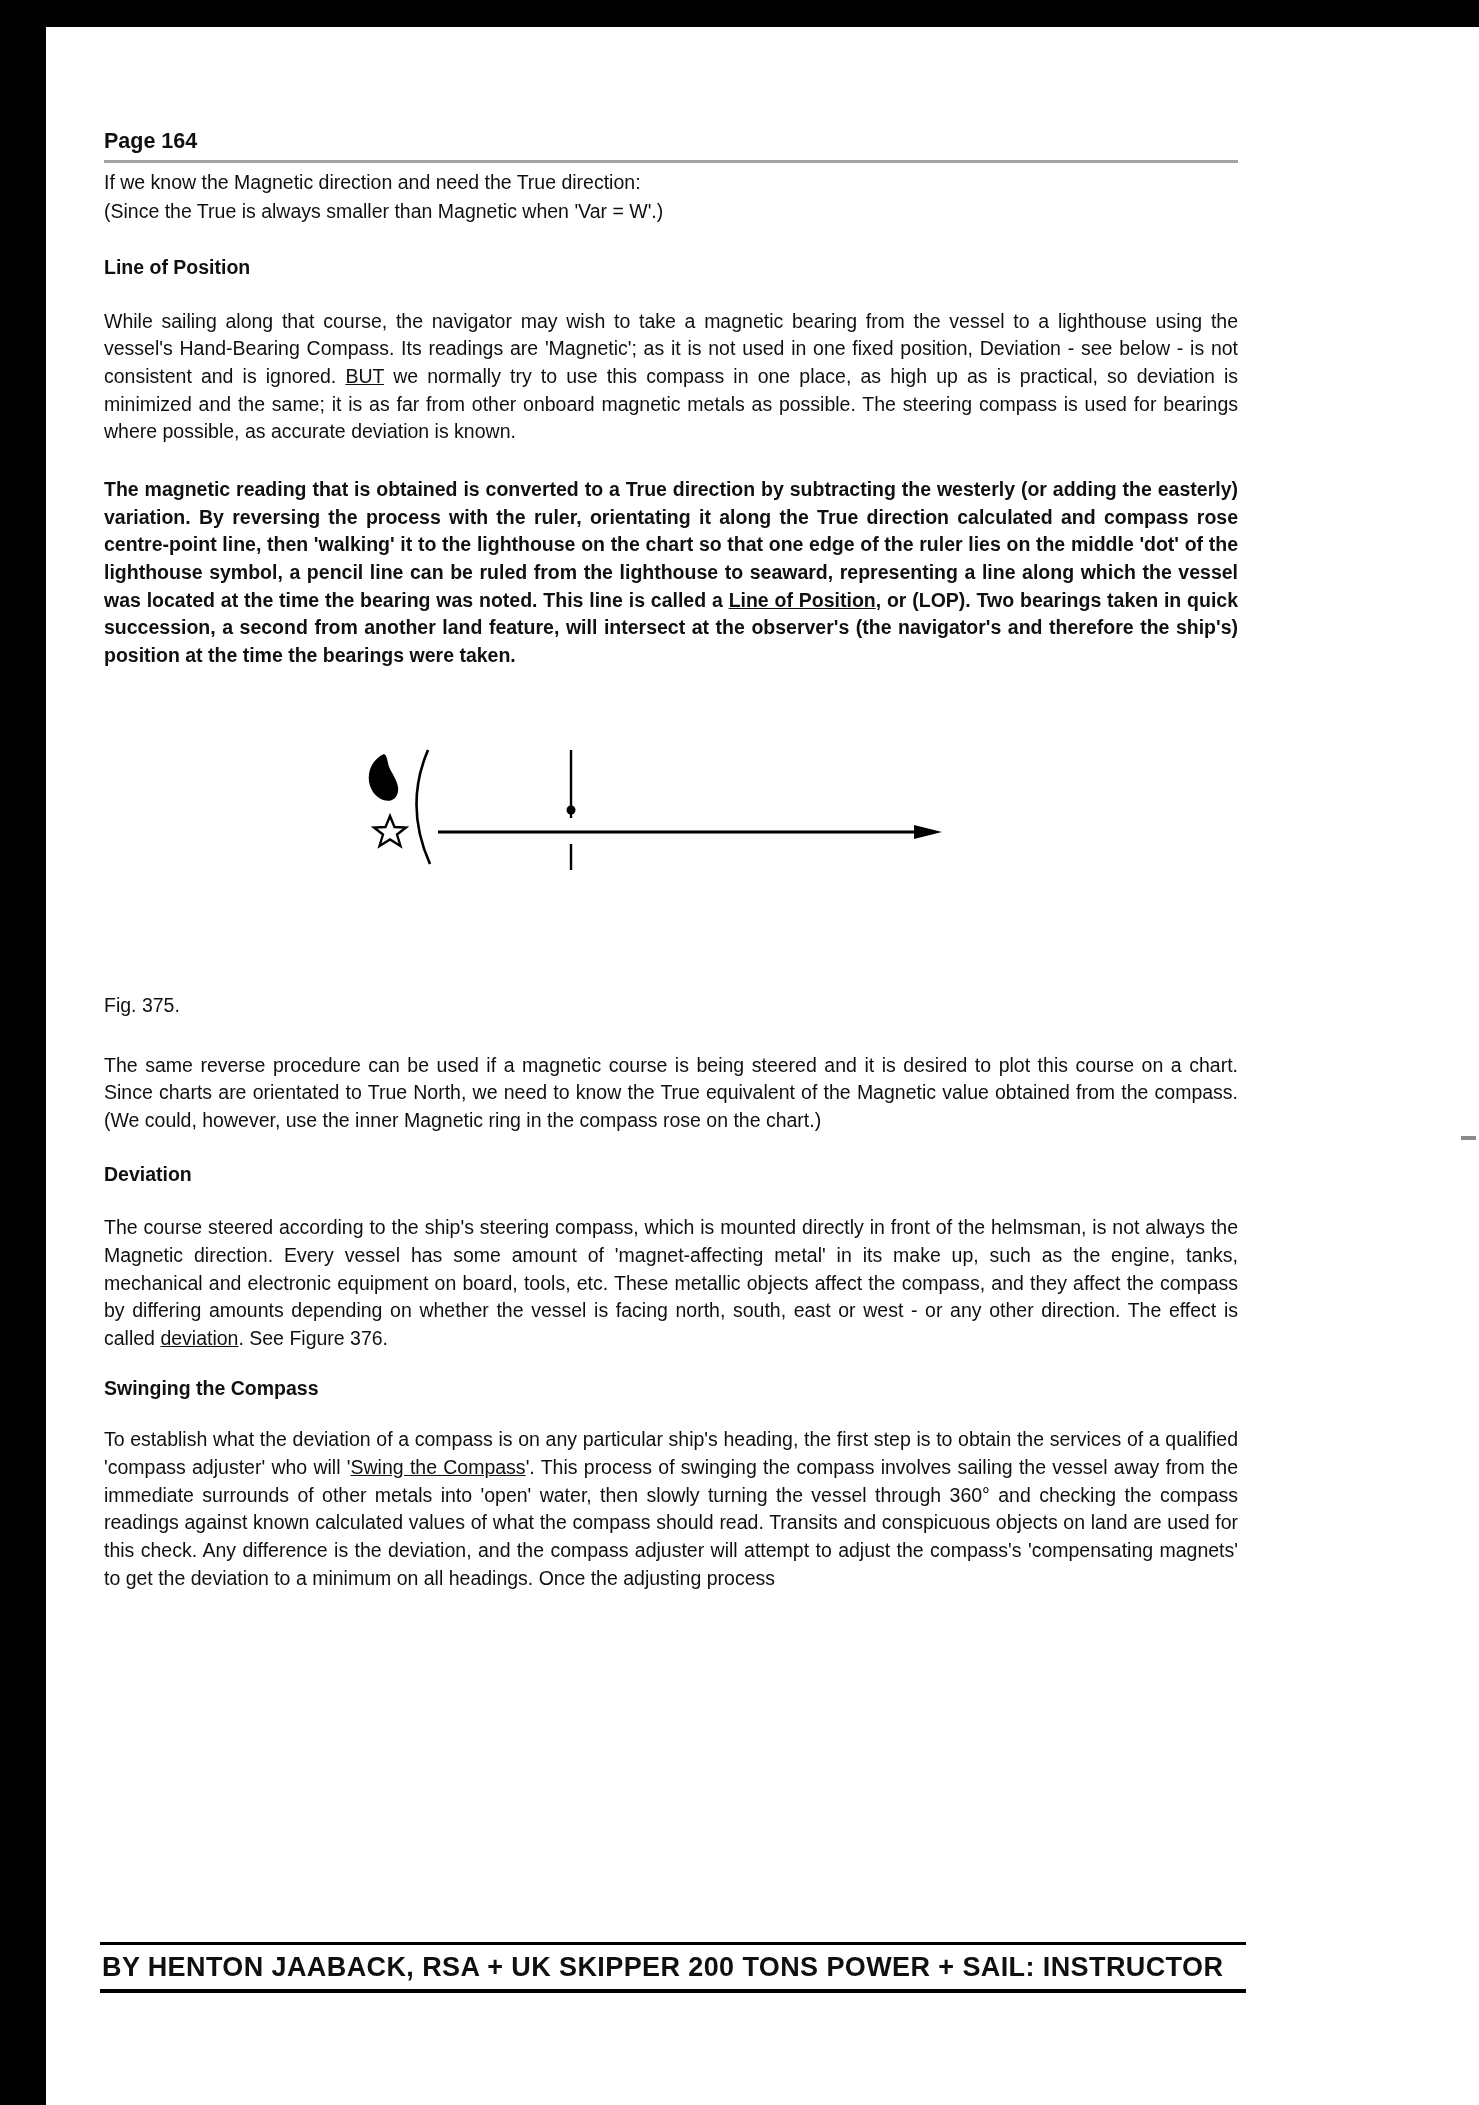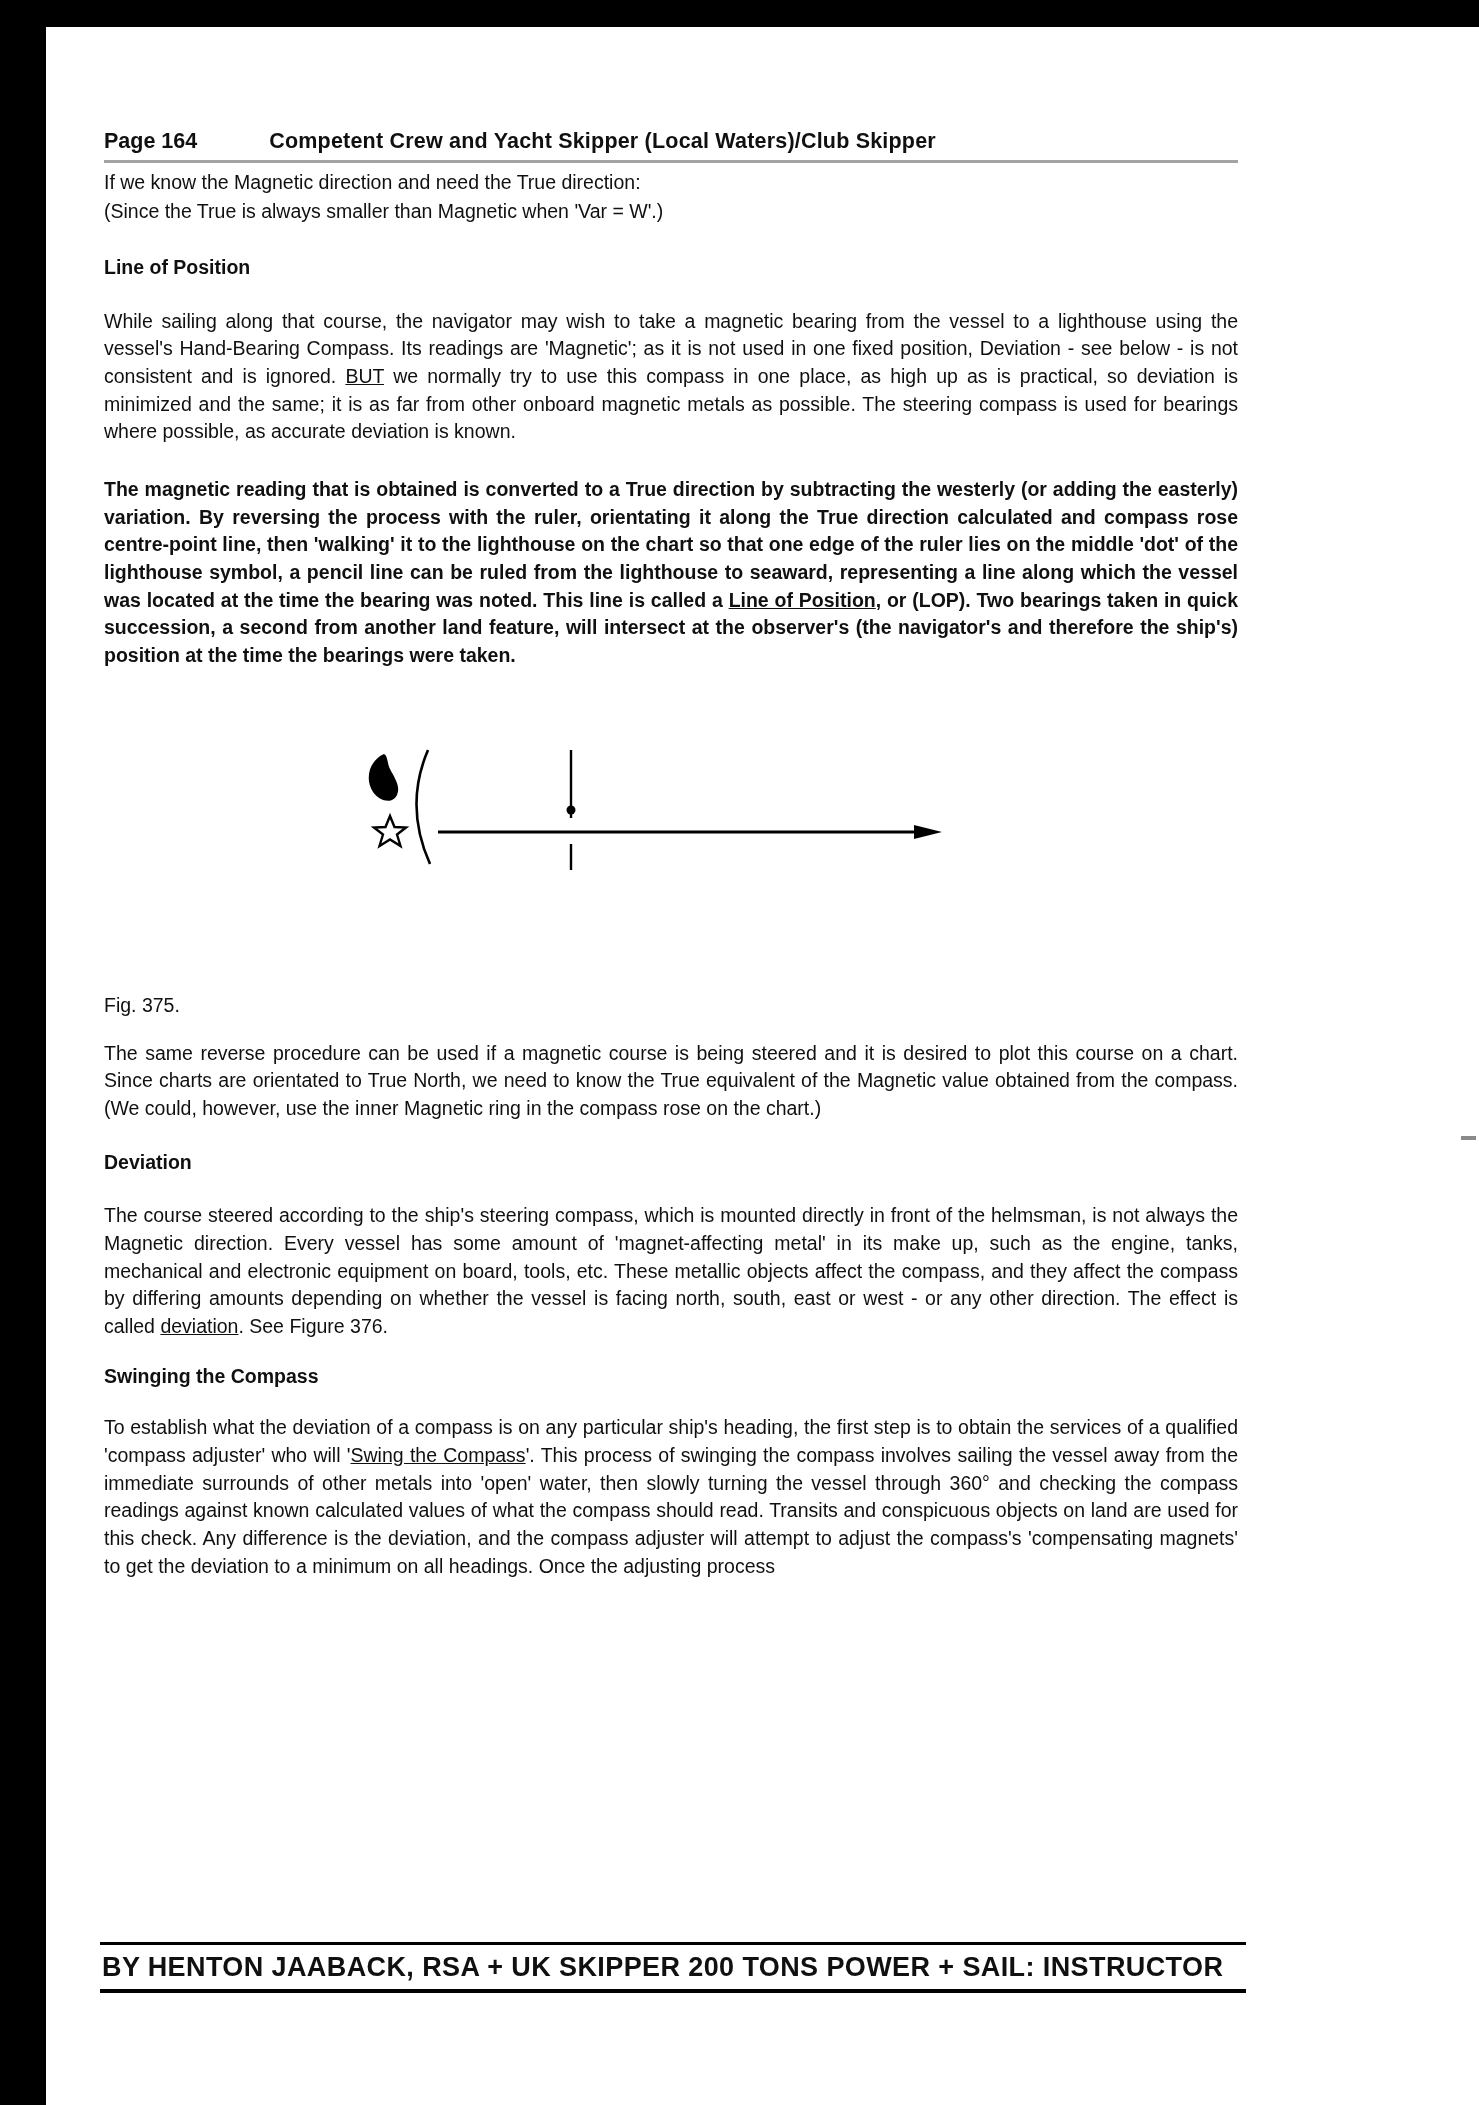--- a/index.html
+++ b/index.html
@@ -38,21 +38,21 @@
   p.body-para { text-align:justify; }
   p.para1 { margin-bottom:30px; }
   p.para2 { margin-bottom:16px;font-weight:bold; }
   p.para3 { margin-bottom:26px; }
   p.dev-para { margin-bottom:22px; }
   p.swing-para { margin-bottom:8px; }
   .u { text-decoration:underline; }
 
   .figure { margin:70px 0 0 250px; width:600px; height:140px; }
   .figure svg { display:block; }
-  .fig-caption { margin-top:112px; margin-bottom:20px; }
+  .fig-caption { margin-top:112px; margin-bottom:32px; }
 
   h2.heading-dev { margin-bottom:26px; }
   h2.heading-swing { margin-bottom:24px; }
 
   .page-footer {
     position:absolute; left:100px; top:1942px; width:1146px;
     border-top:3px solid #000; border-bottom:4px solid #000;
     padding:7px 0 6px 2px;
     font-weight:bold; font-size:27px; letter-spacing:0.4px;
     white-space:nowrap;
@@ -62,21 +62,20 @@
 <body>
 
 <div class="scan-bar-left"></div>
 <div class="scan-bar-top"></div>
 <div class="scan-artifact"></div>
 
 <div class="content">
 
   <div class="page-header">
     <span class="page-num">Page 164</span>
-    <span class="doc-title">Competent Crew and Yacht Skipper (Local Waters)/Club Skipper</span>
   </div>
 
 
   <p class="lead">If we know the Magnetic direction and need the True direction:</p>
   <p class="note2">(Since the True is always smaller than Magnetic when 'Var = W'.)</p>
 
   <h2 class="section-heading">Line of Position</h2>
 
   <p class="body-para para1"><span>While sailing along that course, the navigator may wish to take a magnetic bearing from the vessel to a lighthouse using the vessel's Hand-Bearing Compass. Its readings are 'Magnetic'; as it is not used in one fixed position, Deviation - see below - is not consistent and is ignored.  </span><span class="u">BUT</span><span> we normally try to use this compass in one place, as high up as is practical, so deviation is minimized and the same; it is as far from other onboard magnetic metals as possible. The steering compass is used for bearings where possible, as accurate deviation is known.</span></p>
 

